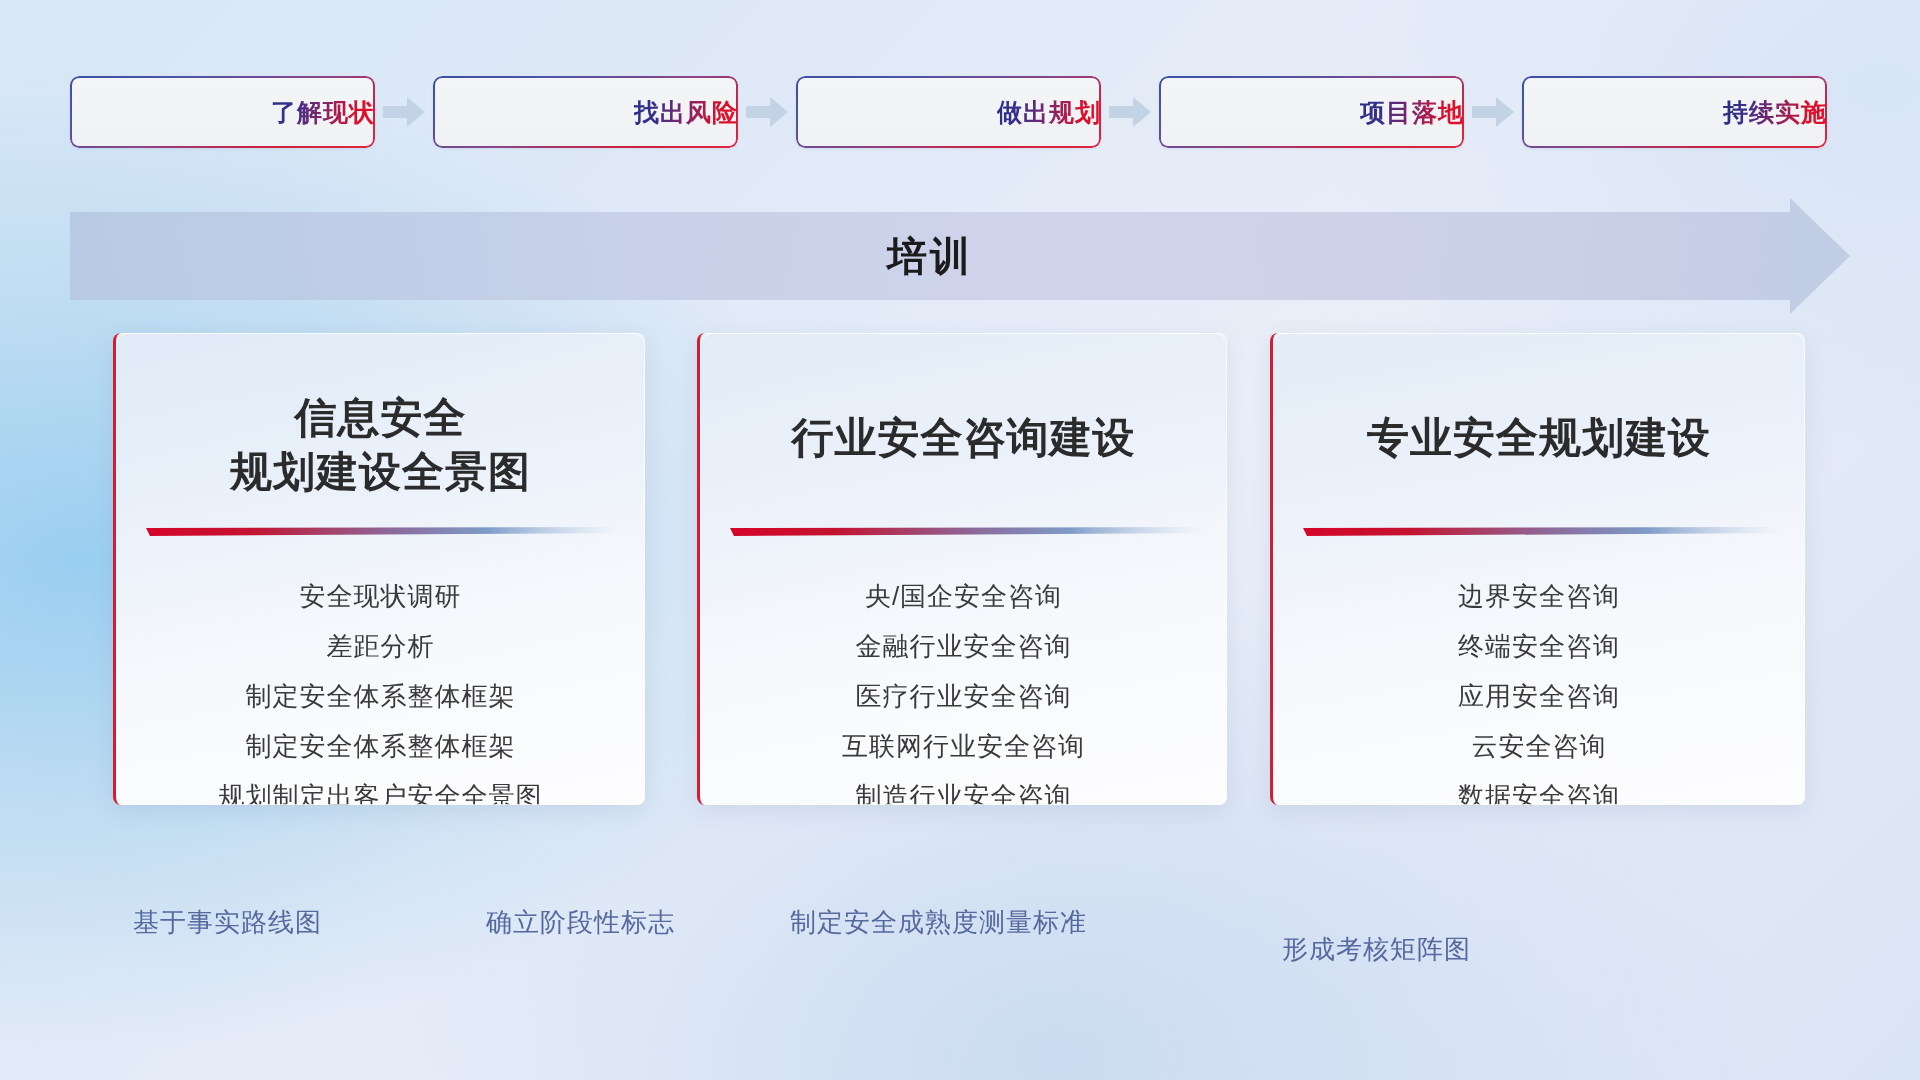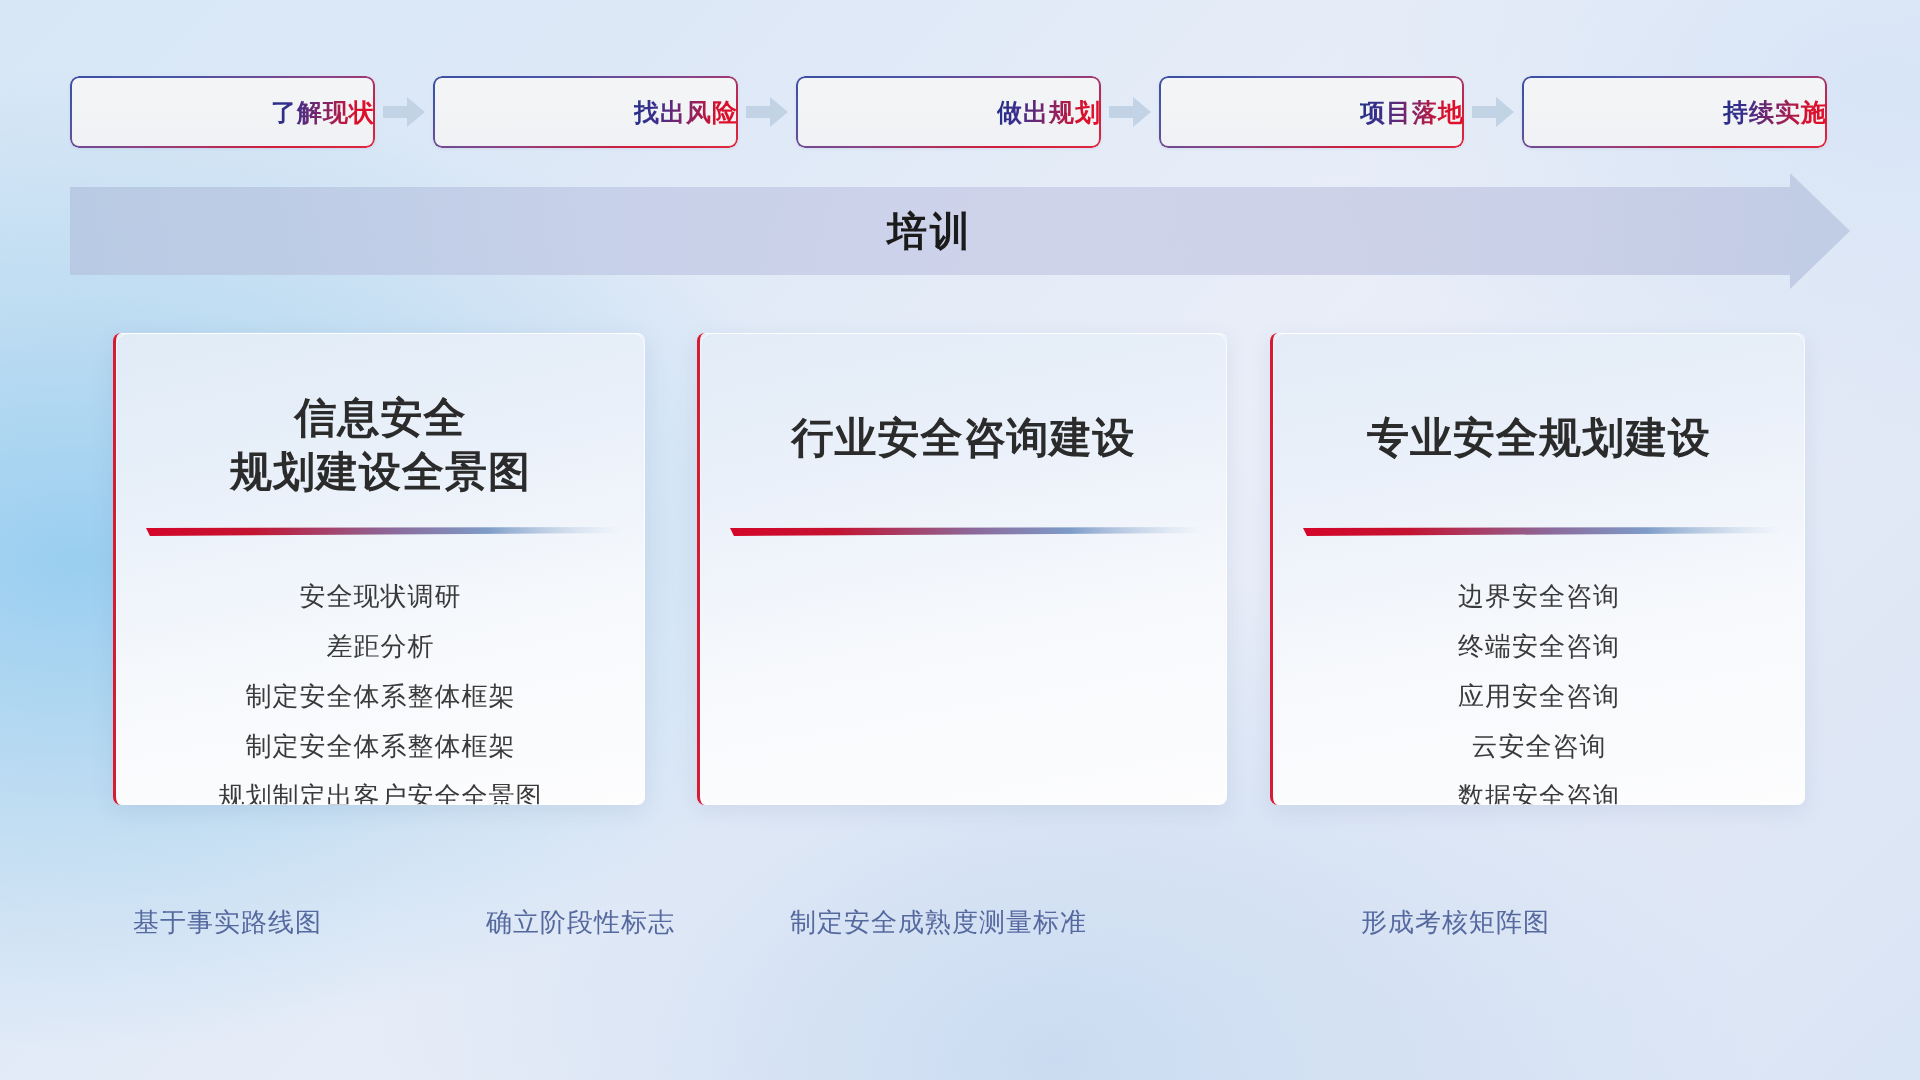--- a/index.html
+++ b/index.html
@@ -45,21 +45,21 @@
     position:relative; z-index:2;
   }
   .step-arrow {
     width:58px; height:72px;
     display:flex; align-items:center; justify-content:center;
   }
   .step-arrow svg { display:block; }
 
   
   .banner {
-    position:absolute; left:70px; top:187px;
+    position:absolute; left:70px; top:212px;
     width:1780px; height:88px;
   }
   .banner-body{
     position:absolute; left:0; top:0; width:1720px; height:88px;
     background:linear-gradient(100deg, rgba(183,200,226,0.92) 0%, rgba(196,206,231,0.9) 30%, rgba(205,209,233,0.92) 58%, rgba(200,206,230,0.9) 82%, rgba(190,200,226,0.85) 100%);
   }
   .banner-tip{
     position:absolute; left:1720px; top:-14px;
     width:0; height:0;
     border-top:58px solid transparent;
@@ -121,21 +121,21 @@
   
   .captions { position:absolute; left:0; top:905px; width:1920px; height:60px; }
   .caption {
     position:absolute; top:0;
     font-size:26px; font-weight:400; color:#56699f; letter-spacing:1px;
     white-space:nowrap;
   }
   .cap0 { left:133px; }
   .cap1 { left:466px;margin-left:20px; }
   .cap2 { left:790px; }
-  .cap3 { left:1361px; }
+  .cap3 { left:1282px;margin-top:27px; }
 </style>
 </head>
 <body>
 
 <div class="stage">
 
   <div class="steps">
 
     <div class="step-wrap">
       <div class="step">
@@ -232,20 +232,27 @@
               <stop offset="0%" stop-color="#d4062a"></stop>
               <stop offset="22%" stop-color="#c41230"></stop>
               <stop offset="52%" stop-color="#8b6a9b"></stop>
               <stop offset="72%" stop-color="#7e9cc8"></stop>
               <stop offset="100%" stop-color="#b9cde3" stop-opacity="0"></stop>
             </linearGradient>
           </defs>
           <path d="M0 2 L480 1 L480 7 L4 10 Z" fill="url(#dg2)"></path>
         </svg>
       </div>
+      <div class="card-list">
+        <div class="li">央/国企安全咨询</div>
+        <div class="li">金融行业安全咨询</div>
+        <div class="li">医疗行业安全咨询</div>
+        <div class="li">互联网行业安全咨询</div>
+        <div class="li">制造行业安全咨询</div>
+      </div>
     </div>
 
     <div class="card c3">
       <div class="card-title">专业安全规划建设</div>
       <div class="divider">
         <svg viewBox="0 0 480 12" preserveAspectRatio="none">
           <defs>
             <linearGradient id="dg3" x1="0" y1="0" x2="1" y2="0">
               <stop offset="0%" stop-color="#d4062a"></stop>
               <stop offset="22%" stop-color="#c41230"></stop>

